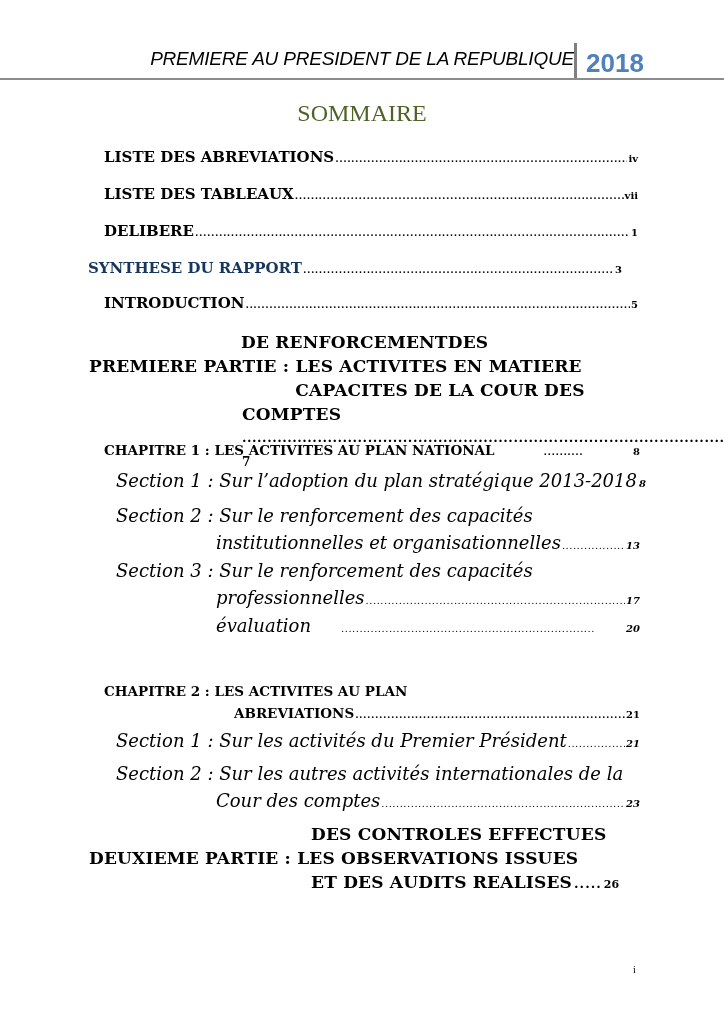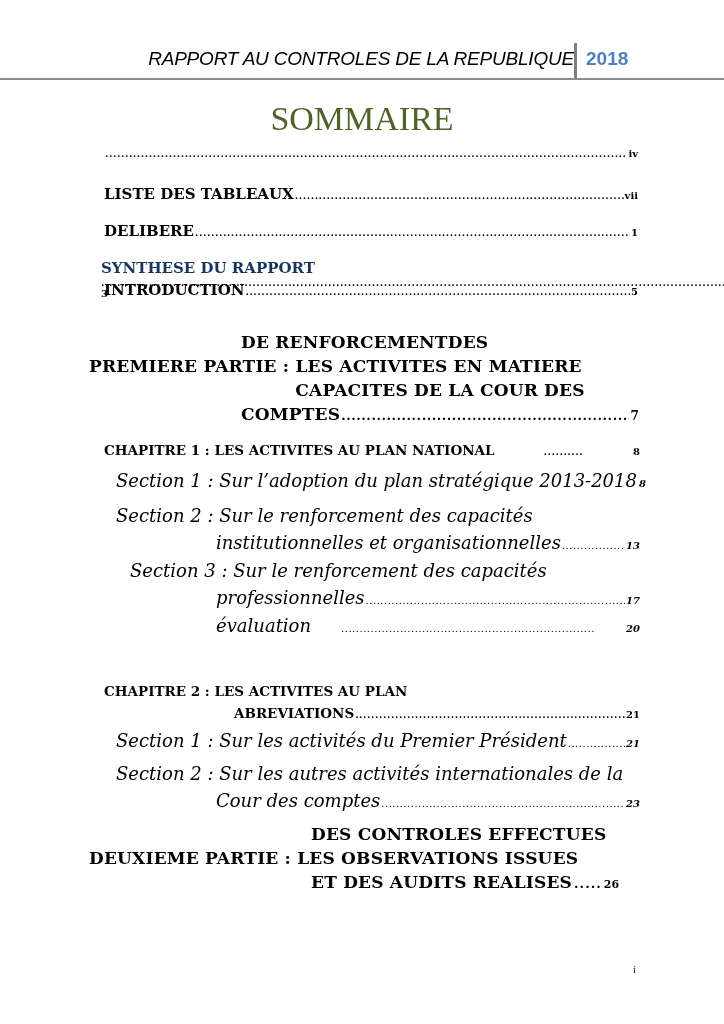--- a/index.html
+++ b/index.html
@@ -1,85 +1,86 @@
 <!DOCTYPE html>
 <html><head>
 <meta charset="utf-8">
 <style>
   html, body { margin:0; padding:0; background:#fff; }
   body { width:724px; height:1024px; position:relative; overflow:hidden; color:#000; }
   .header { position:absolute; left:0; top:40px; width:724px; height:40px; }
   .header-title { position:absolute; right:150px; top:8px; font-family:"Liberation Sans", sans-serif; font-style:italic; font-size:19px; letter-spacing:-0.2px; }
   .header-vline { position:absolute; left:574px; top:3px; width:3px; height:37px; background:#7f7f7f; }
-  .header-year { position:absolute; left:586px; top:8px; font-family:"Liberation Sans", sans-serif; font-weight:bold; font-size:19px; color:#4f81bd; }
+  .header-year { position:absolute; left:586px; top:8px; font-family:"Liberation Sans", sans-serif; font-weight:bold; font-size:26px; color:#4f81bd; }
   .header-hline { position:absolute; left:0; top:38px; width:724px; height:2px; background:#8c8c8c; }
-  .title { position:absolute; left:0; width:724px; top:100px; text-align:center; font-family:"Liberation Serif", serif; font-size:34px; color:#4f6228; }
+  .title { position:absolute; left:0; width:724px; top:100px; text-align:center; font-family:"Liberation Serif", serif; font-size:24px; color:#4f6228; }
   .toc { font-family:"DejaVu Serif", serif; }
   .row { position:absolute; display:flex; align-items:baseline; white-space:nowrap; }
   .row .txt { flex:0 0 auto; }
   .row .dots { flex:1 1 auto; overflow:hidden; font-size:10px; letter-spacing:0.5px; margin:0 1px; }
   .row .dots::before { content:"................................................................................................................................................................................................................................................................"; }
   .row .pg { flex:0 0 auto; font-weight:bold; font-size:10px; }
   .lvl1 { font-weight:bold; font-size:15px; }
   .blue { color:#17365d; }
   .part { position:absolute; font-weight:bold; font-size:17px; line-height:24px; letter-spacing:0.2px; }
   .part .line { display:block; white-space:nowrap; }
   .chap { font-weight:bold; font-size:13.5px;gap:48px; }
   .sec { font-style:italic; font-size:18px; font-family:"DejaVu Serif", serif; }
   .sec .pg { font-style:italic; }
   .pagenum { position:absolute; left:633px; top:964px; font-family:"Liberation Serif", serif; font-size:10px; }
 </style>
 </head>
 <body>
 
 <div class="header">
-  <span class="header-title">RAPPORT AU CONTROLES DE LA REPUBLIQUE</span>
+  <span class="header-title">PREMIERE AU PRESIDENT DE LA REPUBLIQUE</span>
   <span class="header-vline"></span>
   <span class="header-year">2018</span>
   <span class="header-hline"></span>
 </div>
 
 <div class="title">SOMMAIRE</div>
 
 <div class="toc">
 
   <div class="row lvl1" style="left:104px; width:534px; top:148px;">
+    <span class="txt">LISTE DES ABREVIATIONS</span>
     <span class="dots"></span>
     <span class="pg">iv</span>
   </div>
 
   <div class="row lvl1" style="left:104px; width:534px; top:185px;">
     <span class="txt">LISTE DES TABLEAUX</span>
     <span class="dots"></span>
     <span class="pg">vii</span>
   </div>
 
   <div class="row lvl1" style="left:104px; width:534px; top:222px;">
     <span class="txt">DELIBERE</span>
     <span class="dots"></span>
     <span class="pg">1</span>
   </div>
 
-  <div class="row lvl1 blue" style="left:100px; width:534px; top:259px;flex-direction:column;">
+  <div class="row lvl1 blue" style="left:88px; width:534px; top:259px;">
     <span class="txt">SYNTHESE DU RAPPORT</span>
     <span class="dots" style="color:#000"></span>
     <span class="pg" style="color:#000">3</span>
   </div>
 
-  <div class="row lvl1" style="left:104px; width:534px; top:281px;">
+  <div class="row lvl1" style="left:104px; width:534px; top:294px;">
     <span class="txt">INTRODUCTION</span>
     <span class="dots"></span>
     <span class="pg">5</span>
   </div>
 
   <div class="part" style="left:89px; top:330px; width:550px;">
     <span class="line" style="padding-left:152px;">DE RENFORCEMENTDES</span>
     <span class="line">PREMIERE PARTIE : LES ACTIVITES EN MATIERE</span>
     <span class="line" style="padding-left:152px;text-align:center;">CAPACITES DE LA COUR DES</span>
-    <span class="row" style="position:relative; padding-left:152px; display:flex;">
+    <span class="row" style="position:relative; padding-left:152px; display:flex;flex-direction:column;">
       <span class="txt">COMPTES</span>
       <span class="dots" style="font-size:13px;"></span>
       <span class="pg" style="font-size:12px;">7</span>
     </span>
   </div>
 
   <div class="row chap" style="left:104px; width:536px; top:442px;">
     <span class="txt">CHAPITRE 1 : LES ACTIVITES AU PLAN NATIONAL</span>
     <span class="dots"></span>
     <span class="pg">8</span>
@@ -94,21 +95,21 @@
   <div class="sec" style="position:absolute; left:116px; width:524px; top:502px; line-height:27px;">
     <span style="display:block; white-space:nowrap;">Section 2 : Sur le renforcement des capacités</span>
     <span class="row" style="position:relative; padding-left:100px;">
       <span class="txt">institutionnelles et organisationnelles</span>
       <span class="dots"></span>
       <span class="pg">13</span>
     </span>
   </div>
 
   <div class="sec" style="position:absolute; left:116px; width:524px; top:557px; line-height:27px;">
-    <span style="display:block; white-space:nowrap;margin-left:14px;">Section 3 : Sur le renforcement des capacités</span>
+    <span style="display:block; white-space:nowrap;">Section 3 : Sur le renforcement des capacités</span>
     <span class="row" style="position:relative; padding-left:100px;">
       <span class="txt">professionnelles</span>
       <span class="dots"></span>
       <span class="pg">17</span>
     </span>
   </div>
 
   <div class="sec" style="position:absolute; left:116px; width:524px; top:612px; line-height:27px;">
     <span class="row" style="position:relative; padding-left:100px;gap:29px;">
       <span class="txt">évaluation</span>

